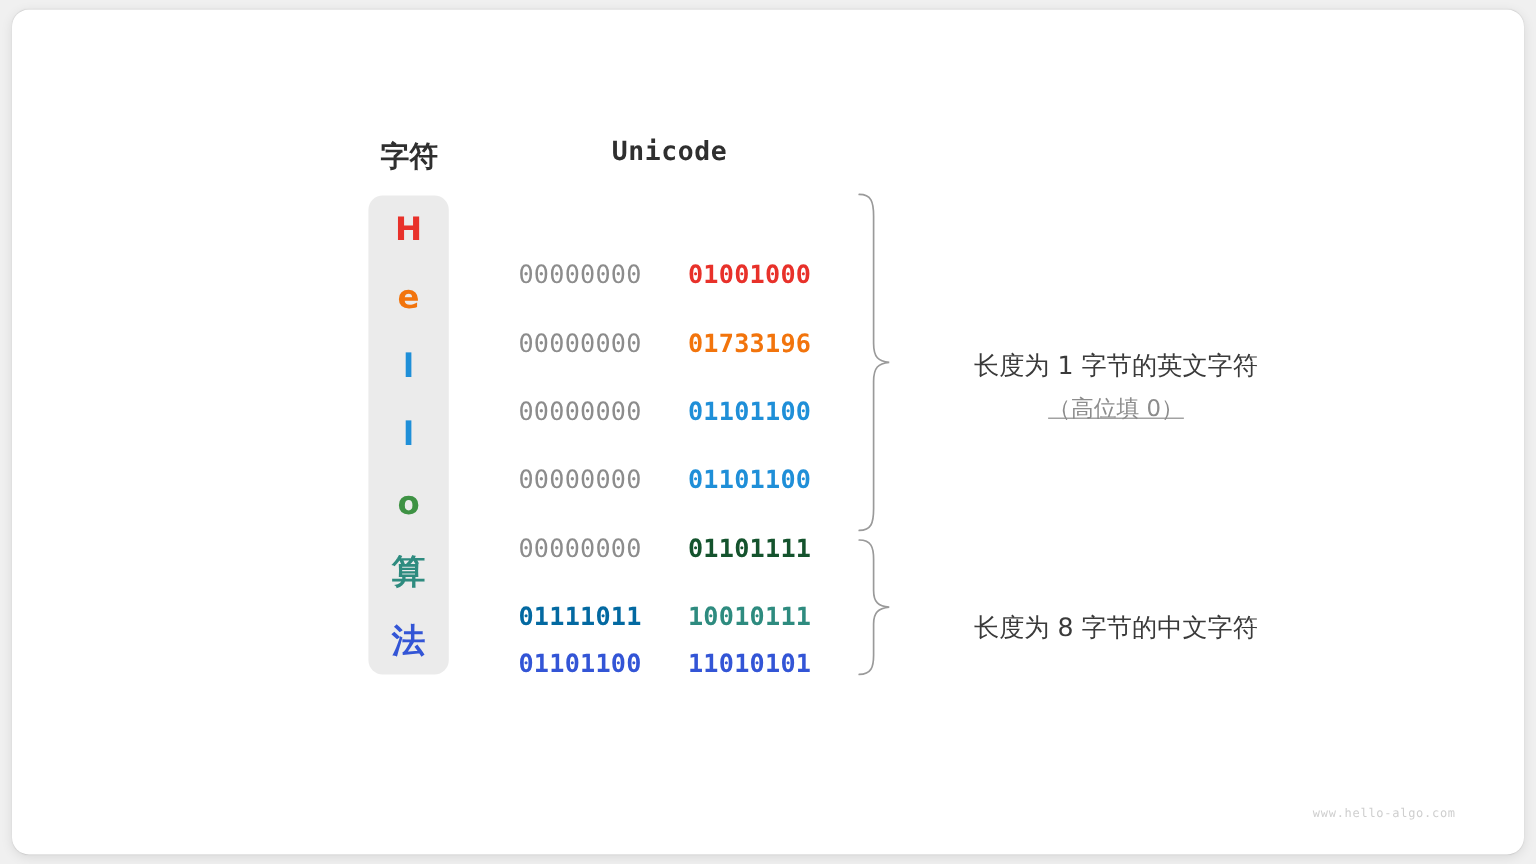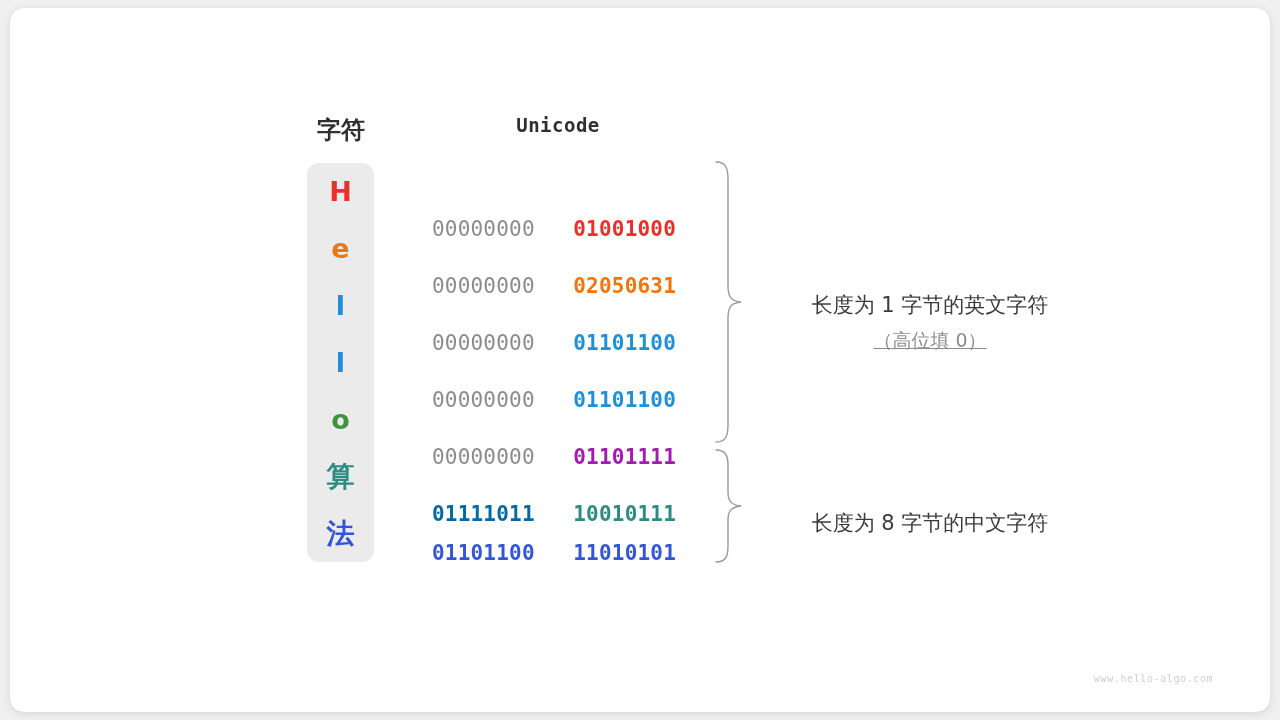--- a/index.html
+++ b/index.html
@@ -43,21 +43,21 @@
     width: 68px;
     text-align: center;
     font-size: 24px;
     font-family: "DejaVu Sans", sans-serif;
   }
   #hdr-unicode {
     left: 432px;
     top: 114px;
     width: 252px;
     text-align: center;
-    font-size: 19px;
+    font-size: 22px;
     font-family: "DejaVu Sans Mono", monospace;
     letter-spacing: 0.5px;
   }
 
   
   #char-box {
     position: absolute;
     left: 307px;
     top: 163px;
     width: 67px;
@@ -180,33 +180,33 @@
   <div class="char-cell" style="top: 400px; color: rgb(62, 146, 68);"><span>o</span></div>
   <div class="char-cell cjk" style="top: 457px; color: rgb(46, 139, 127);"><span>算</span></div>
   <div class="char-cell cjk" style="top: 514px; color: rgb(51, 85, 214);"><span>法</span></div>
 
   <div class="bin-row" style="top:175px">
     <span class="bin-hi" style="color: rgb(140, 140, 140);">00000000&nbsp;&nbsp;</span>
     <span class="bin-lo" style="color: rgb(232, 49, 42);">01001000</span>
   </div>
   <div class="bin-row" style="top:232px">
     <span class="bin-hi" style="color: rgb(140, 140, 140);">00000000&nbsp;&nbsp;</span>
-    <span class="bin-lo" style="color: rgb(242, 116, 12);">02050631</span>
+    <span class="bin-lo" style="color: rgb(242, 116, 12);">01733196</span>
   </div>
   <div class="bin-row" style="top:289px">
     <span class="bin-hi" style="color: rgb(140, 140, 140);">00000000&nbsp;&nbsp;</span>
     <span class="bin-lo" style="color: rgb(31, 143, 216);">01101100</span>
   </div>
   <div class="bin-row" style="top:346px">
     <span class="bin-hi" style="color: rgb(140, 140, 140);">00000000&nbsp;&nbsp;</span>
     <span class="bin-lo" style="color: rgb(31, 143, 216);">01101100</span>
   </div>
   <div class="bin-row" style="top:403px">
     <span class="bin-hi" style="color: rgb(140, 140, 140);">00000000&nbsp;&nbsp;</span>
-    <span class="bin-lo" style="color: #a21caf;">01101111</span>
+    <span class="bin-lo" style="color: #14532d;">01101111</span>
   </div>
   <div class="bin-row" style="top:460px">
     <span class="bin-hi strong" style="color: #0369a1;">01111011&nbsp;&nbsp;</span>
     <span class="bin-lo" style="color: rgb(46, 139, 127);">10010111</span>
   </div>
   <div class="bin-row" style="top:499px">
     <span class="bin-hi strong" style="color: rgb(51, 85, 214);">01101100&nbsp;&nbsp;</span>
     <span class="bin-lo" style="color: rgb(51, 85, 214);">11010101</span>
   </div>
 

